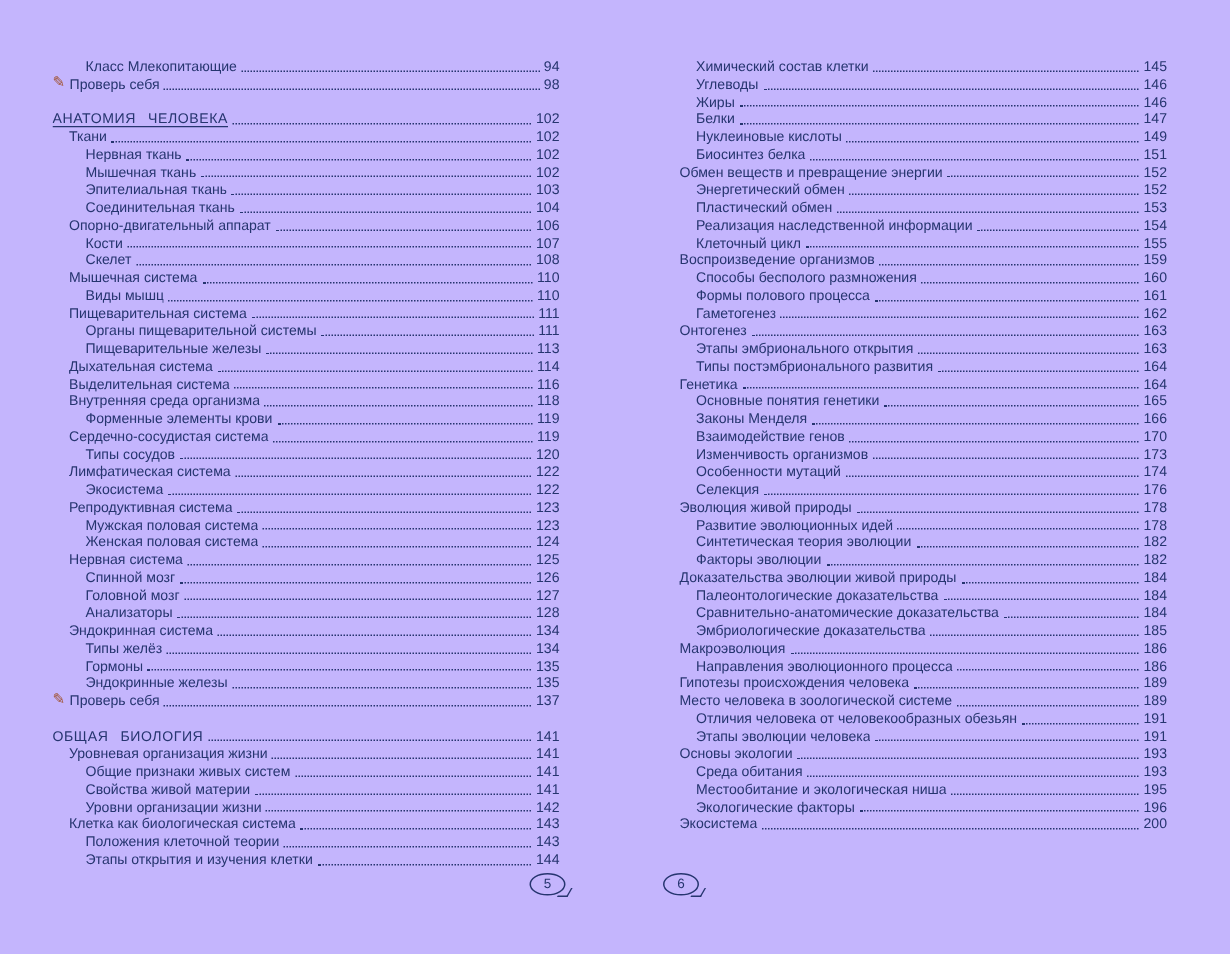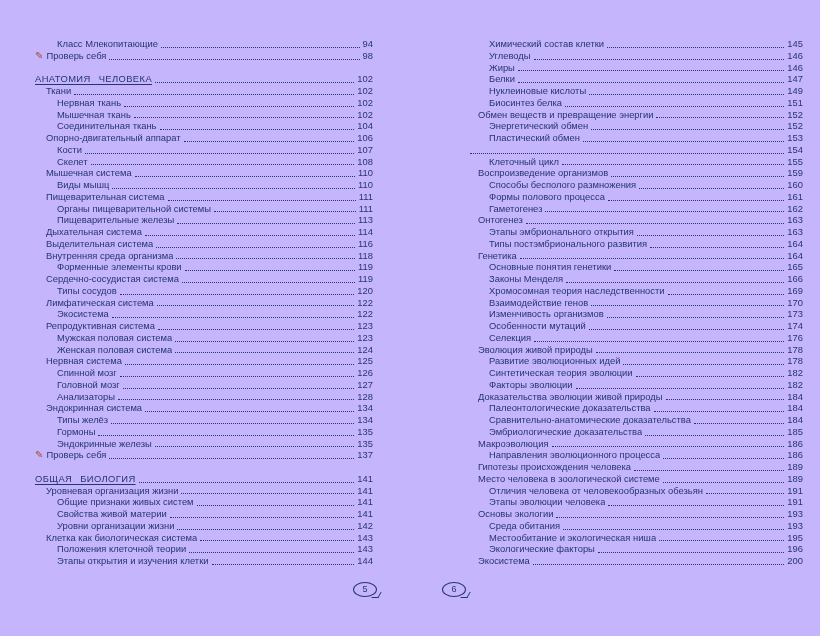--- a/index.html
+++ b/index.html
@@ -10,21 +10,21 @@
   }
   .sheet {
     position: relative;
     width: 820px; height: 636px;
     background: #c4b5fd;
     overflow: hidden;
     color: var(--ink, #26356f);
   }
   .toc-col { position: absolute; top: 38px; }
   #col-left  { left: 35px;  width: 338px; }
-  #col-right { left: 467px; width: 336px; }
+  #col-right { left: 442px; width: 336px; }
   .toc-row {
     display: flex;
     align-items: flex-end;
     height: 11.75px;
     font-size: 9.4px;
     line-height: 11.75px;
     white-space: nowrap;
   }
   .toc-row.lvl1 .title { padding-left: 11px; text-align: right; }
   .toc-row.lvl2 .title { padding-left: 22px; }
@@ -102,20 +102,25 @@
         <span class="title">Нервная ткань</span>
         <span class="dots"></span>
         <span class="pagenum">102</span>
       </div>
       <div class="toc-row lvl2">
         <span class="title">Мышечная ткань</span>
         <span class="dots"></span>
         <span class="pagenum">102</span>
       </div>
       <div class="toc-row lvl2">
+        <span class="title">Эпителиальная ткань</span>
+        <span class="dots"></span>
+        <span class="pagenum">103</span>
+      </div>
+      <div class="toc-row lvl2">
         <span class="title">Соединительная ткань</span>
         <span class="dots"></span>
         <span class="pagenum">104</span>
       </div>
       <div class="toc-row lvl1">
         <span class="title">Опорно-двигательный аппарат</span>
         <span class="dots"></span>
         <span class="pagenum">106</span>
       </div>
       <div class="toc-row lvl2">
@@ -335,20 +340,21 @@
         <span class="title">Энергетический обмен</span>
         <span class="dots"></span>
         <span class="pagenum">152</span>
       </div>
       <div class="toc-row lvl2">
         <span class="title">Пластический обмен</span>
         <span class="dots"></span>
         <span class="pagenum">153</span>
       </div>
       <div class="toc-row lvl2">
+        <span class="title">Реализация наследственной информации</span>
         <span class="dots"></span>
         <span class="pagenum">154</span>
       </div>
       <div class="toc-row lvl2">
         <span class="title">Клеточный цикл</span>
         <span class="dots"></span>
         <span class="pagenum">155</span>
       </div>
       <div class="toc-row lvl1">
         <span class="title">Воспроизведение организмов</span>
@@ -392,25 +398,20 @@
       </div>
       <div class="toc-row lvl2">
         <span class="title">Основные понятия генетики</span>
         <span class="dots"></span>
         <span class="pagenum">165</span>
       </div>
       <div class="toc-row lvl2">
         <span class="title">Законы Менделя</span>
         <span class="dots"></span>
         <span class="pagenum">166</span>
-      </div>
-      <div class="toc-row lvl2">
-        <span class="title">Хромосомная теория наследственности</span>
-        <span class="dots"></span>
-        <span class="pagenum">169</span>
       </div>
       <div class="toc-row lvl2">
         <span class="title">Взаимодействие генов</span>
         <span class="dots"></span>
         <span class="pagenum">170</span>
       </div>
       <div class="toc-row lvl2">
         <span class="title">Изменчивость организмов</span>
         <span class="dots"></span>
         <span class="pagenum">173</span>

